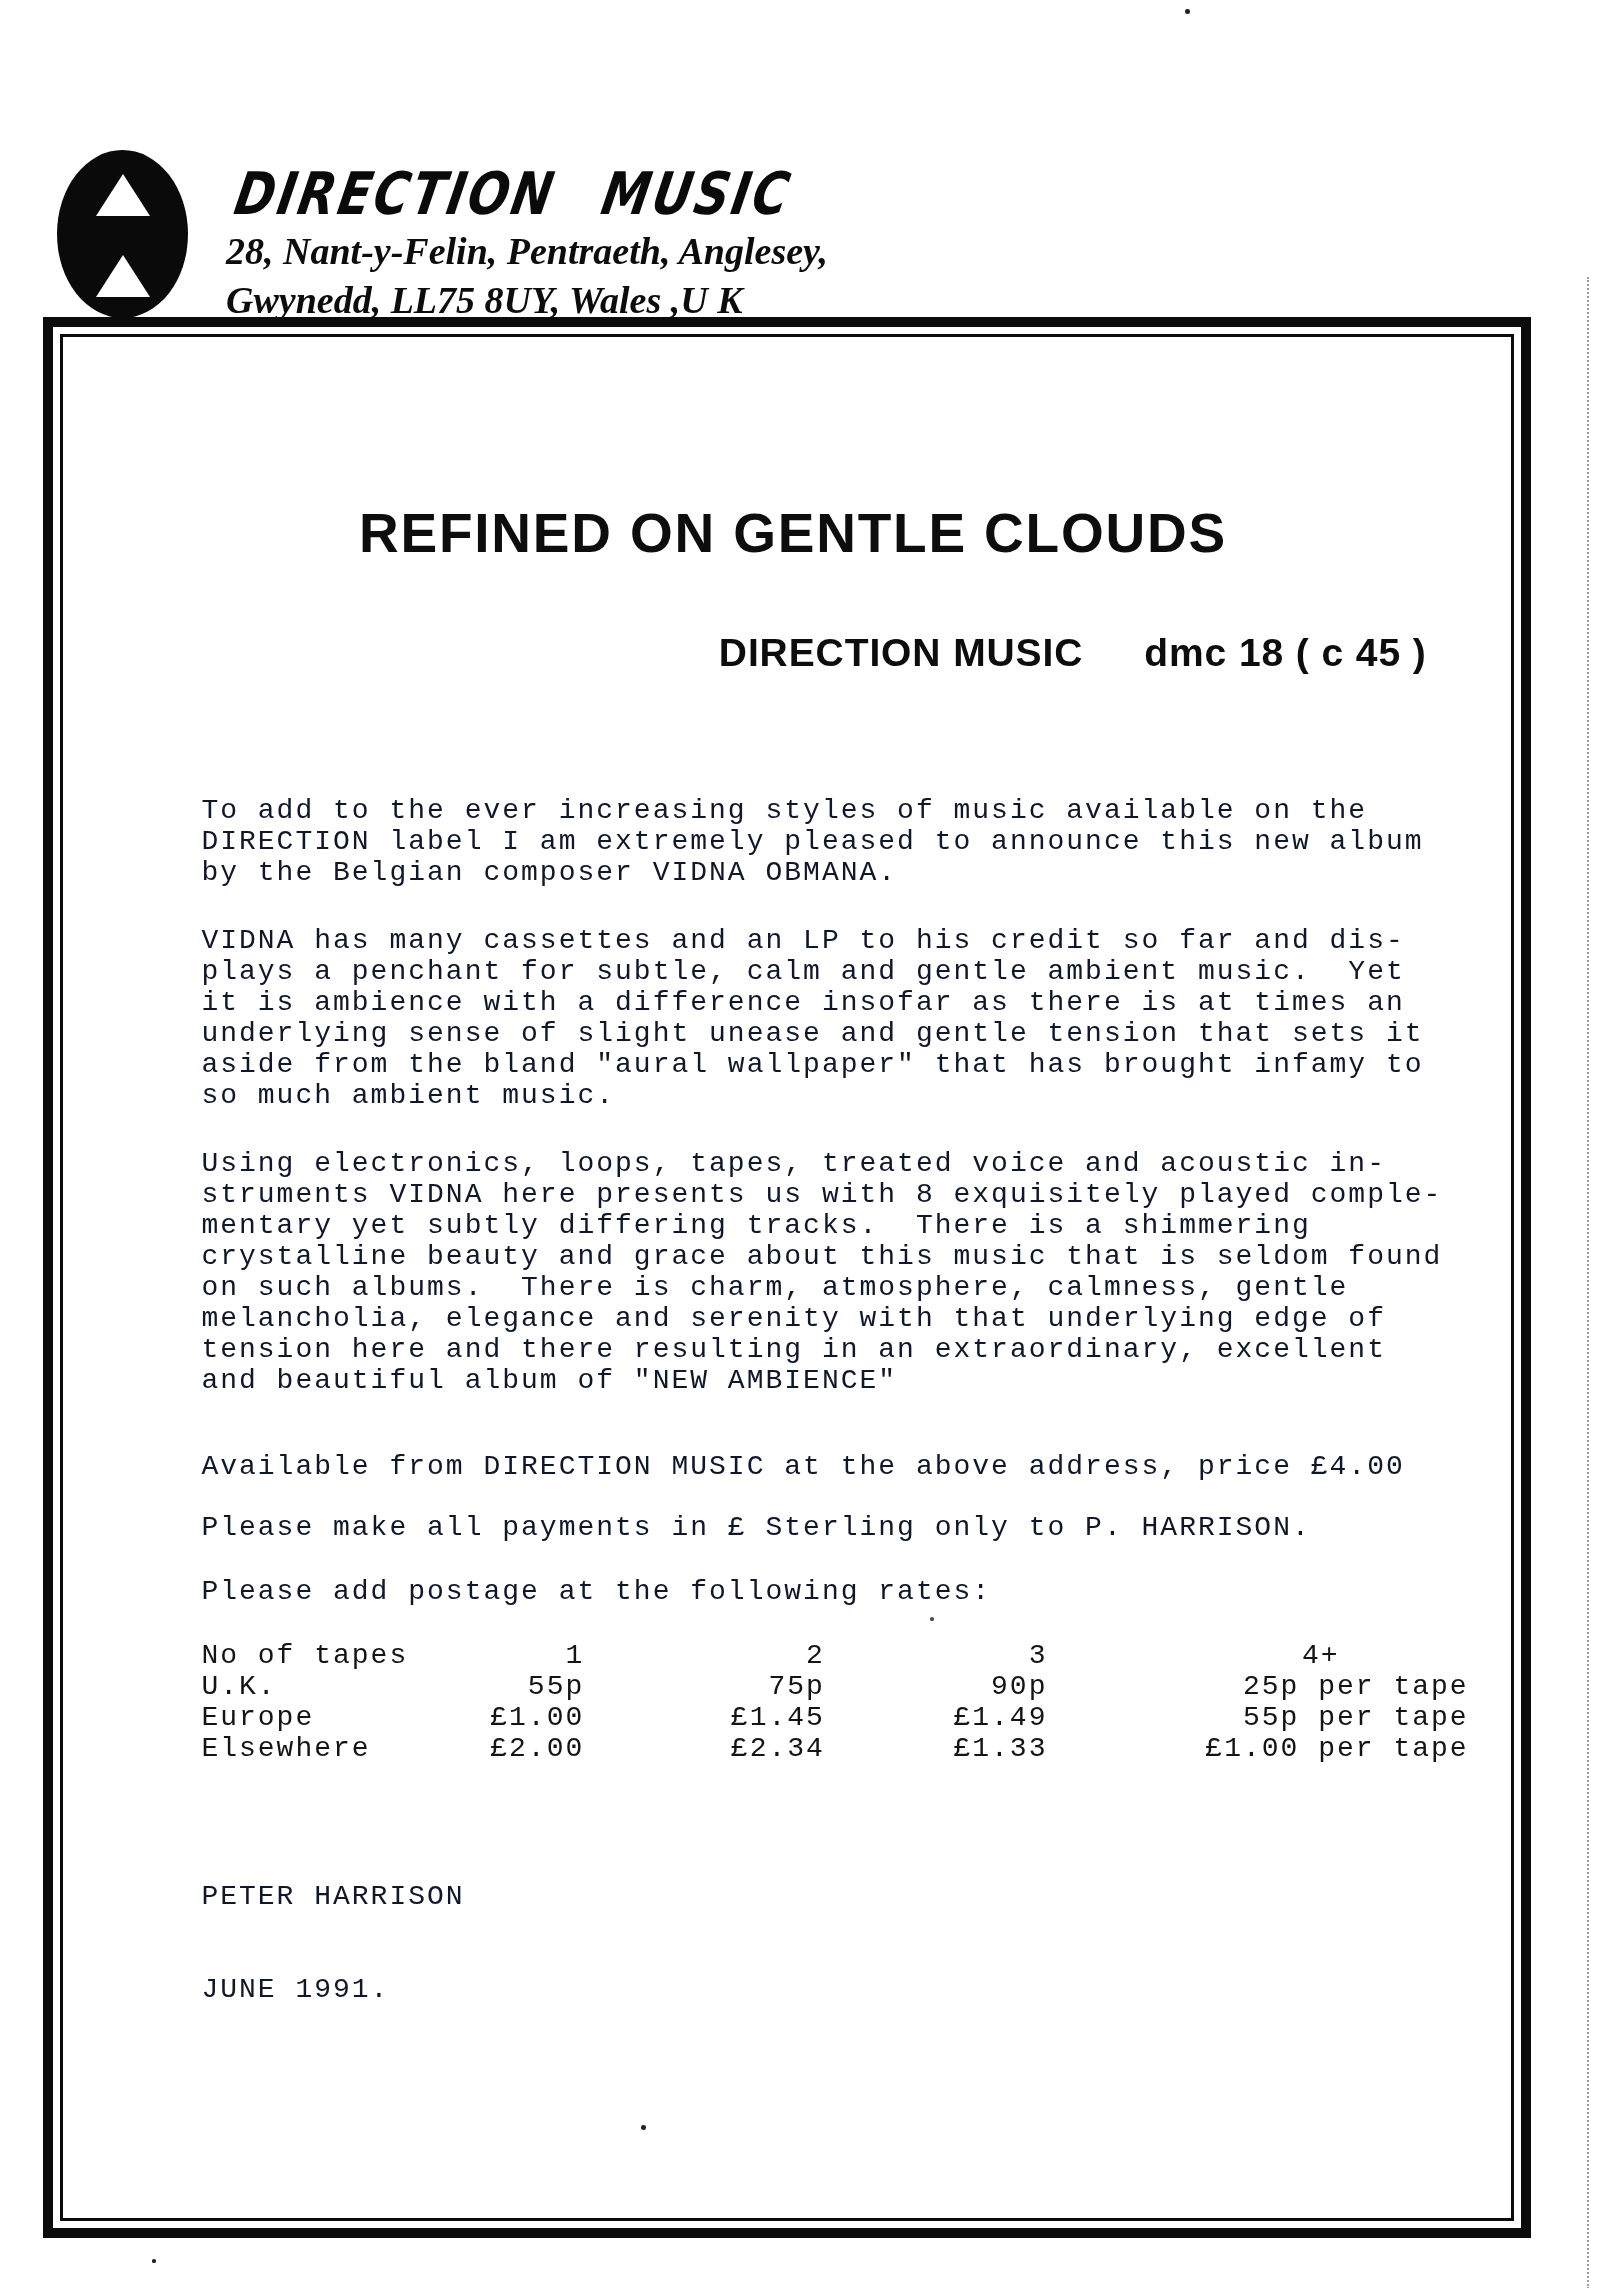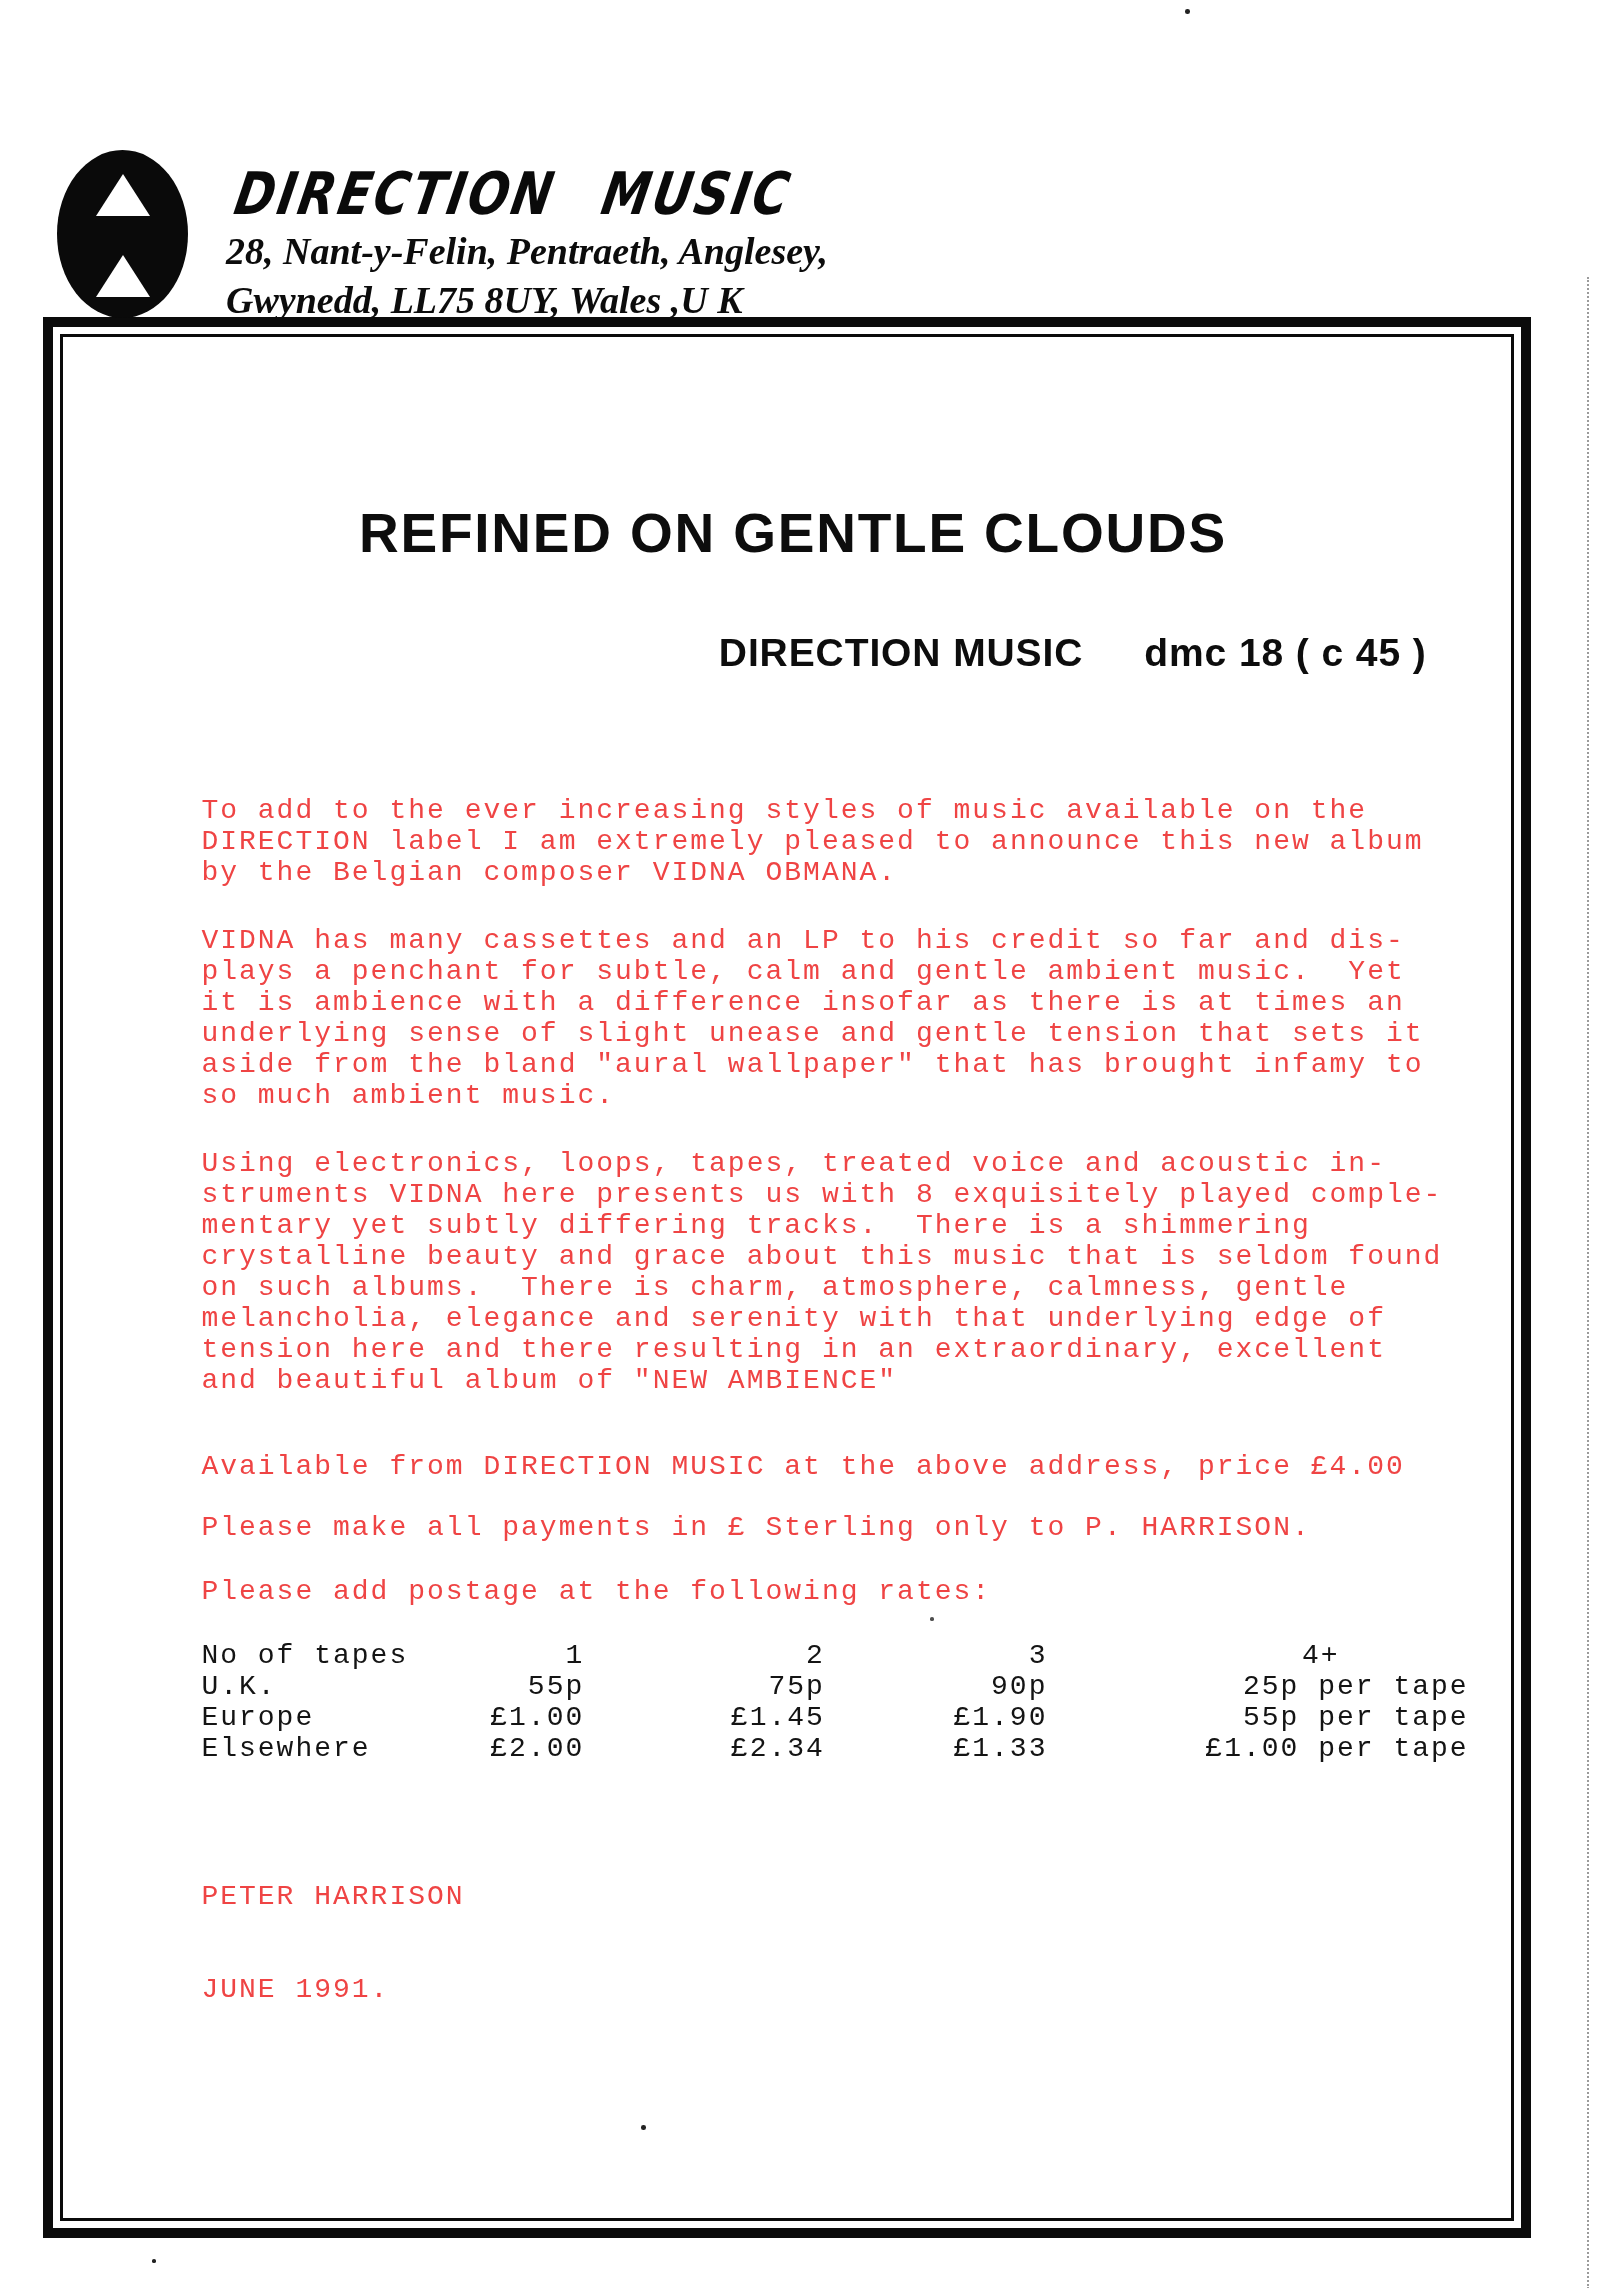--- a/index.html
+++ b/index.html
@@ -78,21 +78,21 @@
     font-family: "Liberation Sans", sans-serif;
     font-weight: bold; font-size: 39px; line-height: 1;
     margin-top: 72px; letter-spacing: 0.9px; text-align: right;
   }
   .subtitle .cat { margin-left: 61px; }
 
   
   .copy {
     font-family: "Liberation Mono", monospace;
     font-size: 28px; line-height: 31px; letter-spacing: 2px;
-    color: #ef4444;
+    color: #0f172a;
     white-space: pre-wrap;
   }
   .p-intro  { margin-top: 123px; }
   .p-desc   { margin-top: 37px; }
   .p-detail { margin-top: 37px; }
   .line-avail { margin-top: 55px; }
   .line-pay   { margin-top: 30px; }
   .line-post  { margin-top: 33px; }
 
   
@@ -187,21 +187,21 @@
         <td class="c0">U.K.</td>
         <td class="c1">55p</td>
         <td class="c2">75p</td>
         <td class="c3">90p</td>
         <td class="c4">25p per tape</td>
       </tr>
       <tr>
         <td class="c0">Europe</td>
         <td class="c1">£1.00</td>
         <td class="c2">£1.45</td>
-        <td class="c3">£1.90</td>
+        <td class="c3">£1.49</td>
         <td class="c4">55p per tape</td>
       </tr>
       <tr>
         <td class="c0">Elsewhere</td>
         <td class="c1">£2.00</td>
         <td class="c2">£2.34</td>
         <td class="c3">£1.33</td>
         <td class="c4">£1.00 per tape</td>
       </tr>
     </tbody>

